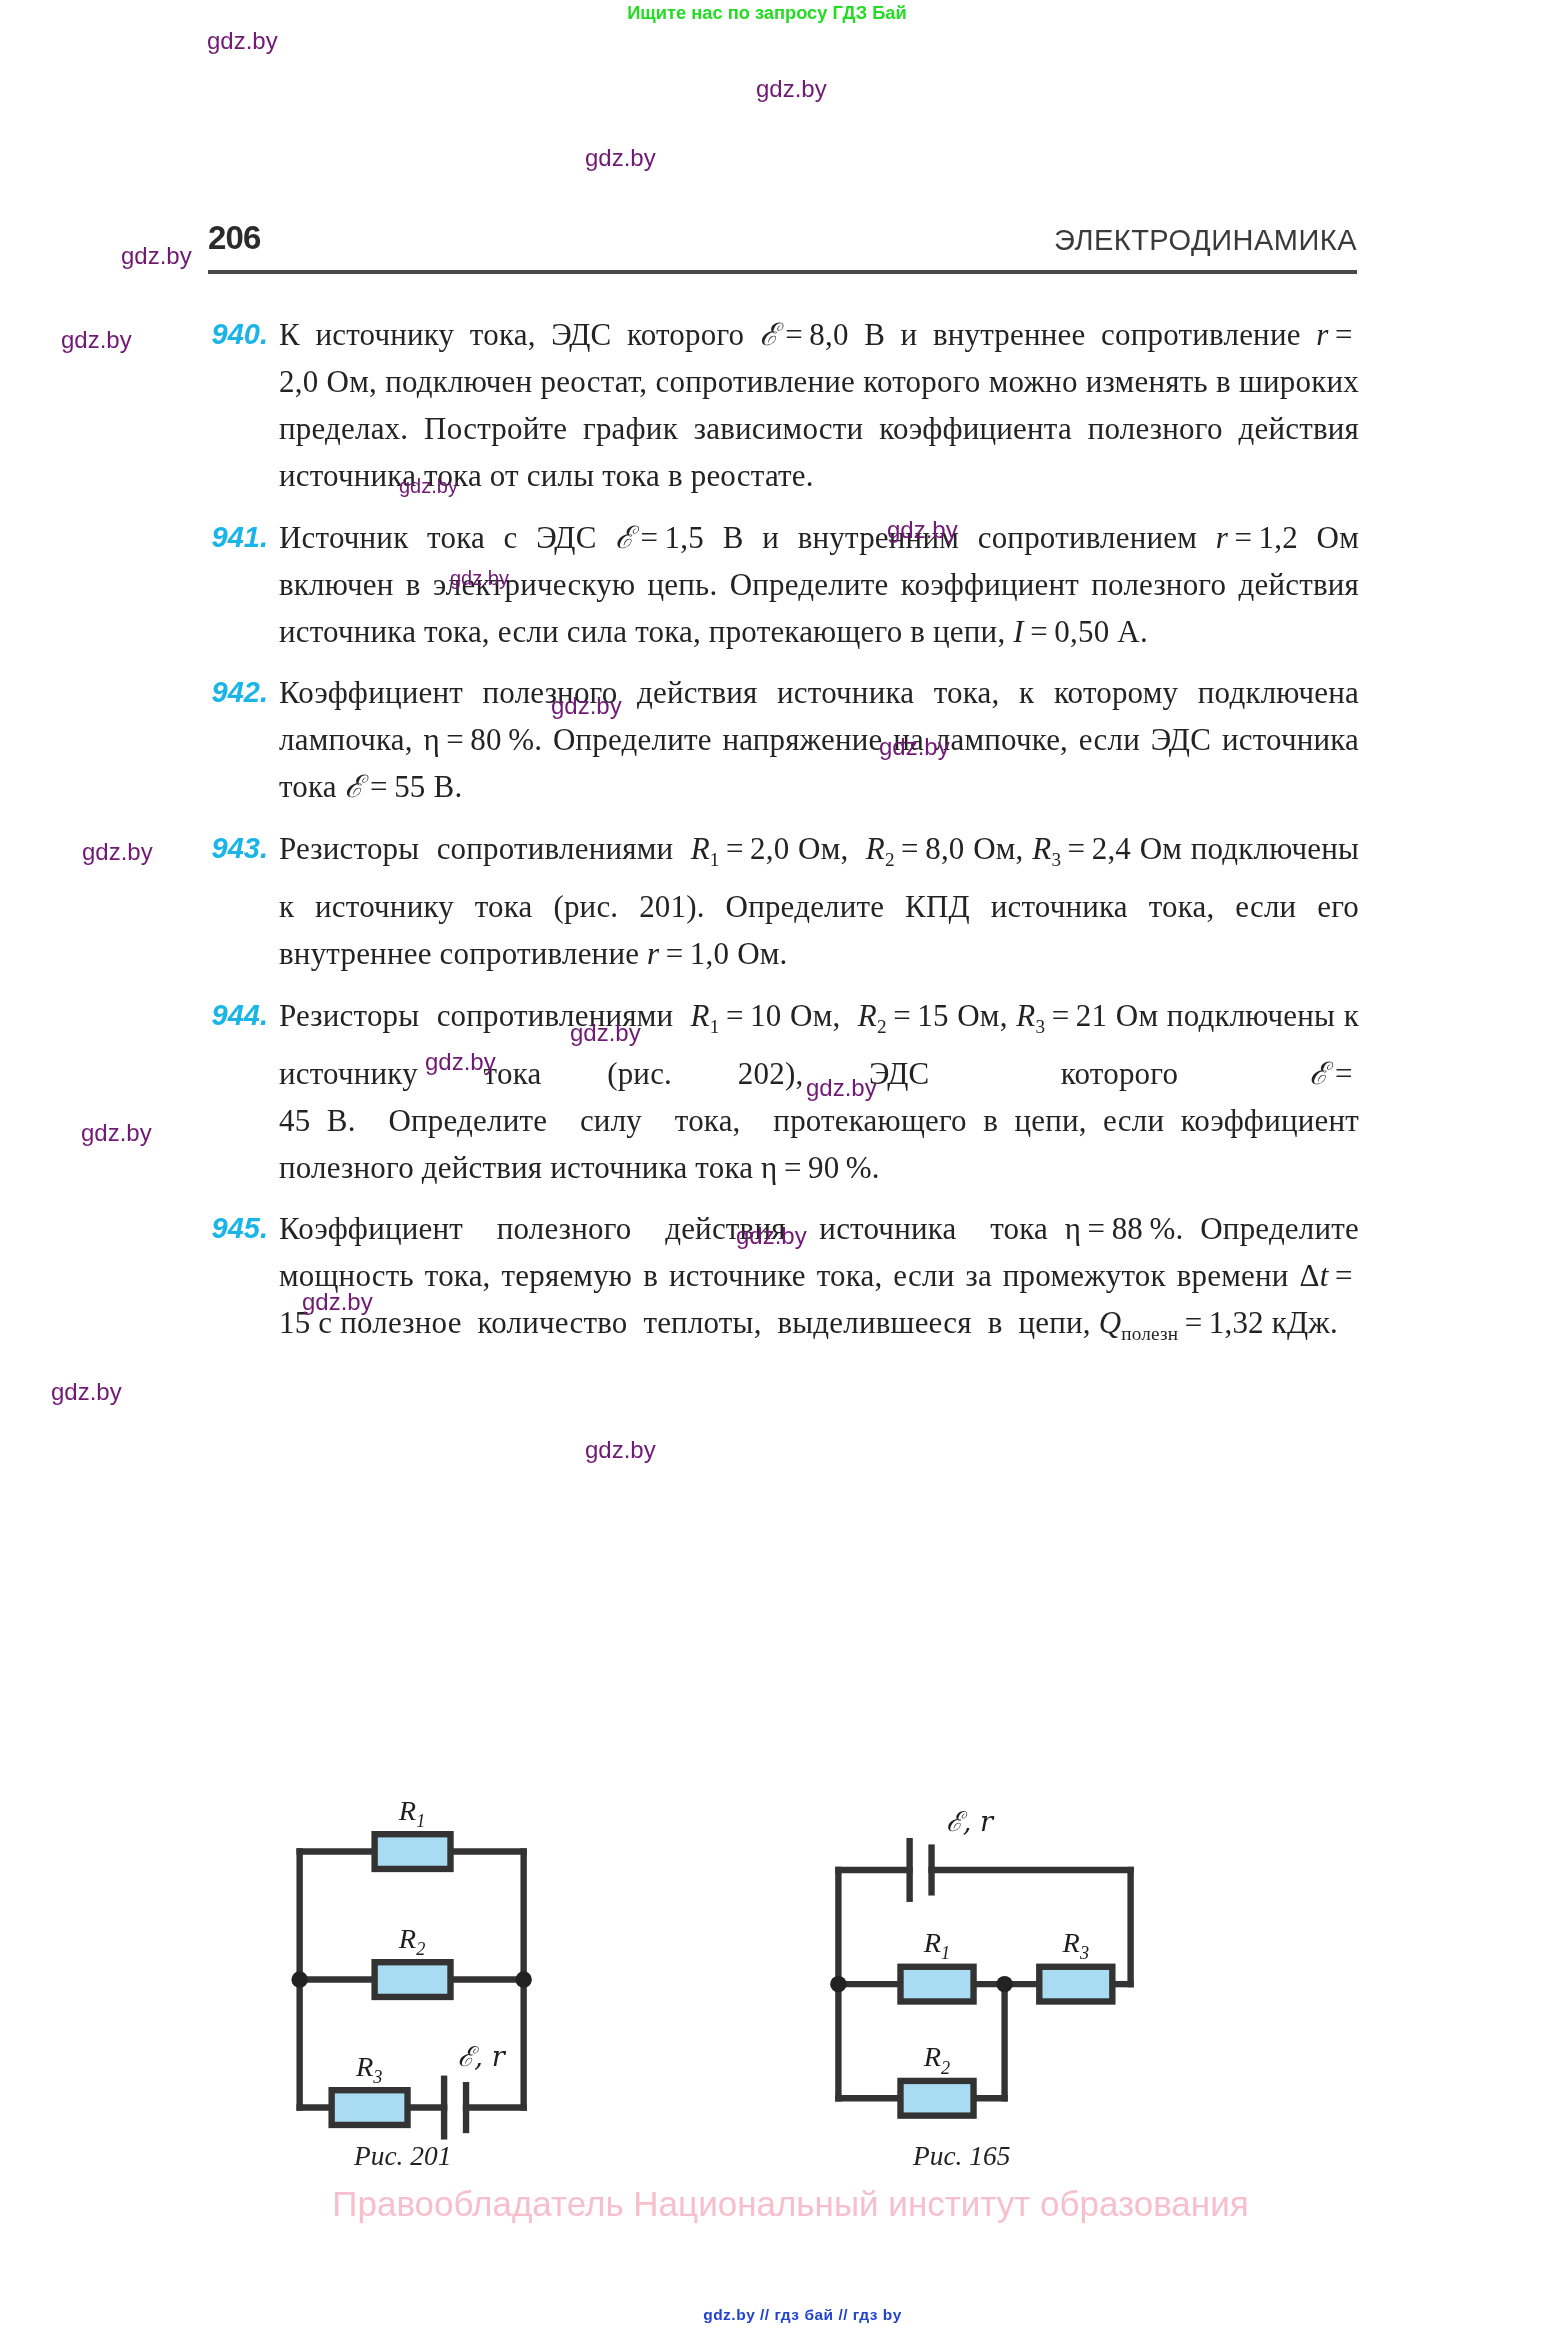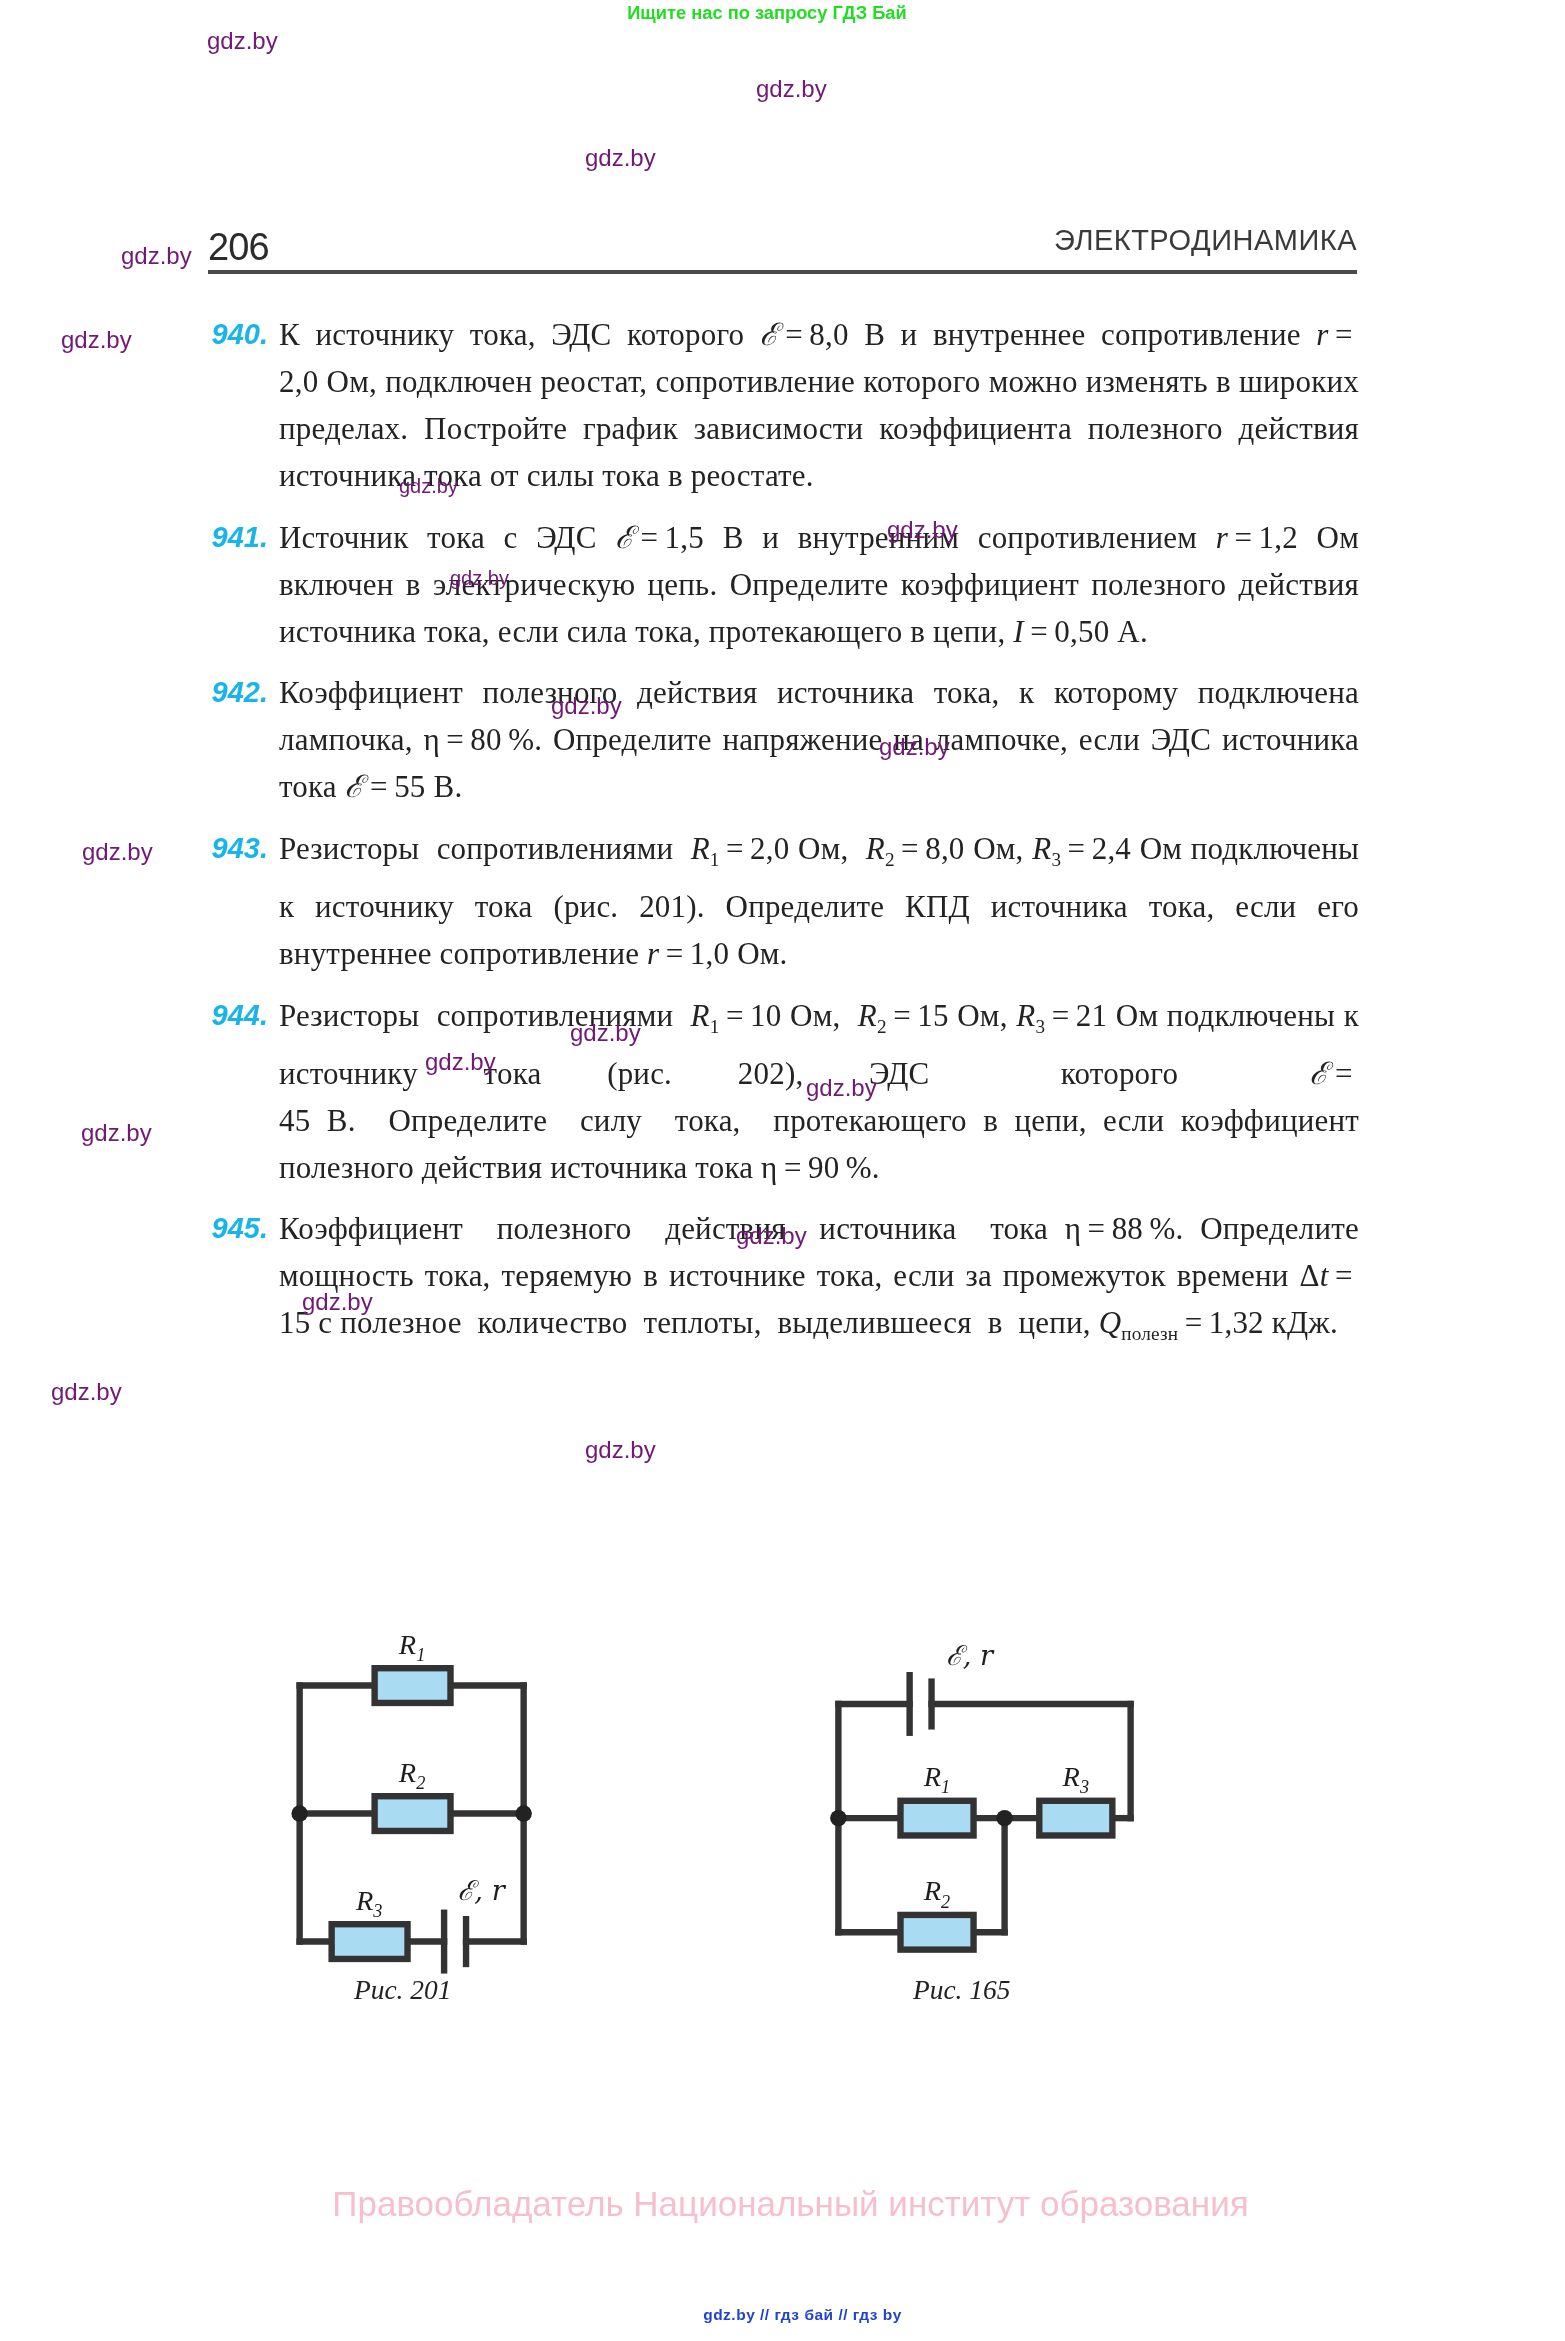--- a/index.html
+++ b/index.html
@@ -26,23 +26,23 @@
   .wm {
     position:absolute;
     font-family:"Liberation Sans", sans-serif;
     color:#701a75;
     white-space:nowrap;
     font-size:24px;
   }
 
   
   .pageno {
-    position:absolute; left:208px; top:226px;
-    font-family:"Liberation Sans", sans-serif;
-    font-weight:normal; font-size:38px; color:#2b2b2b;
+    position:absolute; left:208px; top:219px;
+    font-family:"Liberation Sans", sans-serif;
+    font-weight:bold; font-size:33px; color:#2b2b2b;
     letter-spacing:-0.9px;
   }
   .chaptertitle {
     position:absolute; right:208px; top:224px;
     font-family:"Liberation Sans", sans-serif;
     font-size:29px; color:#3a3a3a;
     letter-spacing:0.5px;
   }
   .headrule {
     position:absolute; left:208px; top:270px;
@@ -81,21 +81,21 @@
   .emf {
     font-family:"DejaVu Serif", serif;
     font-style:italic;
     font-size:31px;
   }
   sub { font-size:0.62em; }
   .nw { white-space:nowrap; }
 
   
   .figures {
-    position:absolute; left:208px; top:1617px; width:1151px; height:429px;
+    position:absolute; left:208px; top:1783px; width:1151px; height:429px;
   }
   .fig { position:absolute; }
   .fig-caption {
     position:absolute;
     font-family:"Liberation Serif", serif;
     font-style:italic;
     font-size:27.4px;
     color:#222;
     white-space:nowrap;
   }

